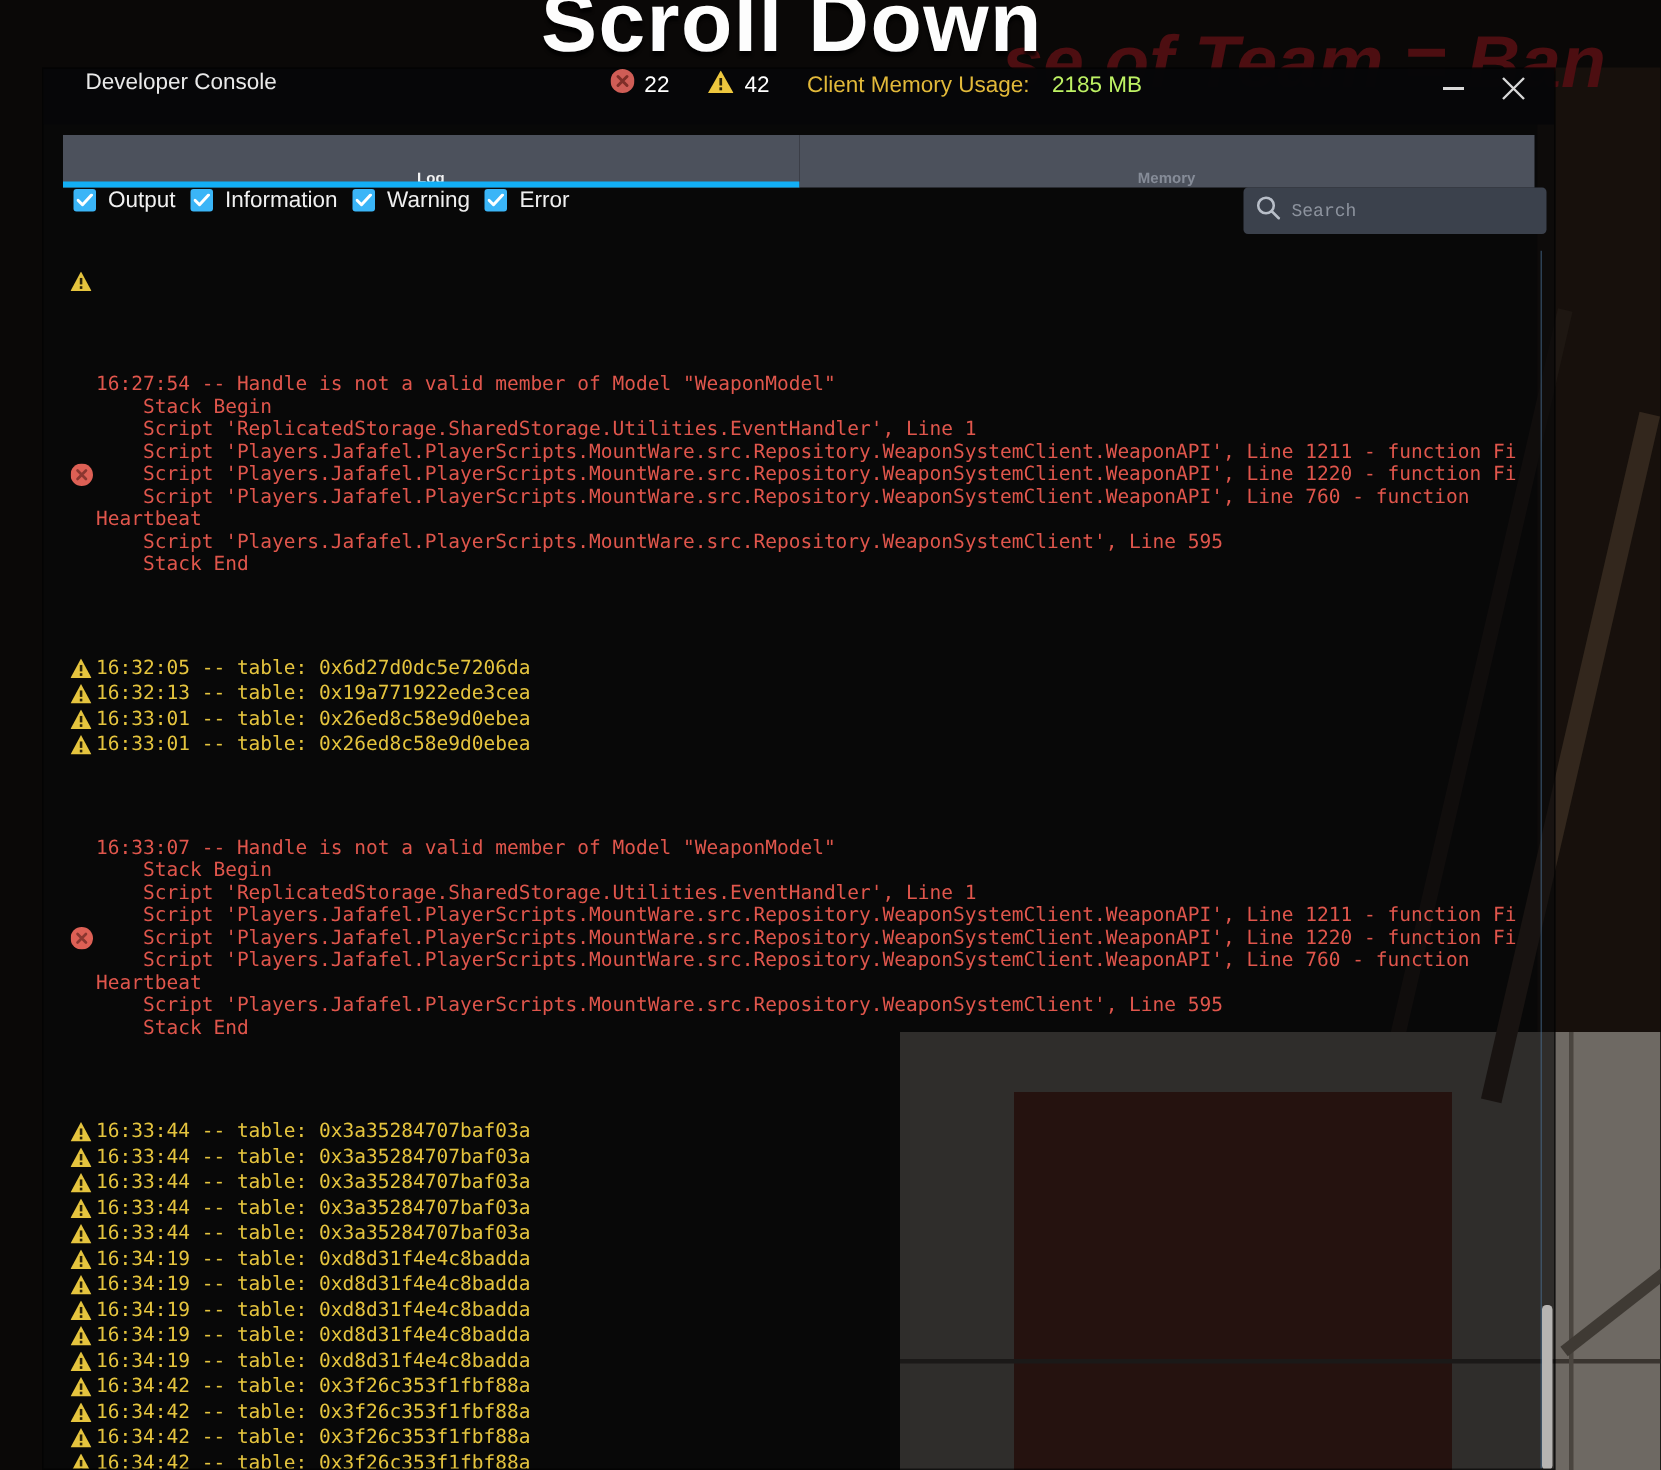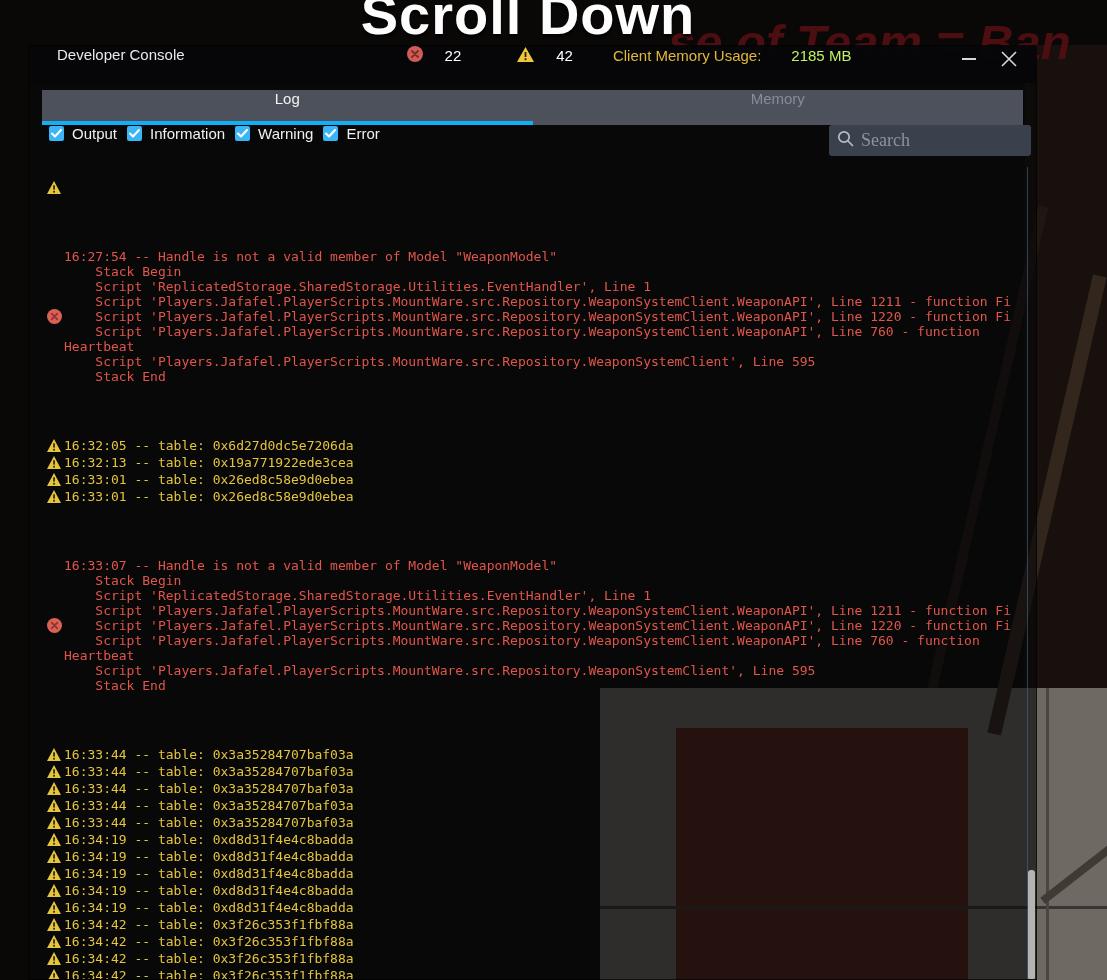--- a/index.html
+++ b/index.html
@@ -26,45 +26,45 @@
     background:#3f3a34; transform:rotate(-38deg); }
   .bg-crate { position:absolute; left:676px; top:728px; width:292px; height:252px; background:#55231a; }
 
   
   .console { position:absolute; left:28px; top:45px; width:1009px; height:935px;
     display:flex; flex-direction:column; background:rgba(8,8,10,.62);
     border:1px solid rgba(0,0,0,.6); }
   .titlebar { flex:none; height:37px; background:rgba(6,6,8,.97);
     display:flex; align-items:flex-start; padding:0 14px 0 28px; color:#e9e9e9; font-size:15px; }
   .tb-title { flex:none; }
-  .tb-badges { display:flex; align-items:center; margin-left:222px; gap:22px; }
+  .tb-badges { display:flex; align-items:center; margin-left:222px; gap:7px; }
   .tb-count { color:#fff; font-size:15px; }
   .tb-mem-label { color:#e2b93a; margin-left:18px; font-size:15px; }
   .tb-mem-val { color:#bef264; margin-left:8px; font-size:15px; }
   .tb-winbtns { margin-left:auto; display:flex; align-items:center; gap:14px; }
   .winbtn { width:26px; height:26px; display:flex; align-items:center; justify-content:center; cursor:pointer; }
 
   .tabstrip-wrap { flex:none; padding:7px 13px 0 13px; background:transparent; }
   .tabstrip { display:flex; height:35px; }
-  .tab { flex:1; display:flex; align-items:flex-start; justify-content:center;
-    background:#4c515c; font-size:15px; font-weight:normal; position:relative; cursor:pointer; }
+  .tab { flex:1; display:flex; align-items:flex-end; justify-content:center;
+    background:#4c515c; font-size:10px; font-weight:bold; position:relative; cursor:pointer; }
   .tab .underline { position:absolute; left:0; right:0; bottom:0; height:4px; background:transparent; }
   .tab.active { color:#f2f2f2; }
   .tab.active .underline { background:#12aff6; }
   .tab.inactive { color:#868c98; }
 
   .filterbar { flex:none; height:42px; display:flex; align-items:flex-start; padding:0 5px 0 20px; }
   .filter { display:flex; align-items:center; margin-right:10px; cursor:pointer; }
   .checkbox { width:15px; height:15px; background:#3ab5f7; border-radius:2px;
     display:flex; align-items:center; justify-content:center; margin-right:8px; }
   .filter-label { color:#f0f0f0; font-size:15px; }
   .searchbox { margin-left:auto; width:202px; height:31px; background:#3b414c; border-radius:3px;
     display:flex; align-items:center; padding:0 8px; }
   .searchbox input { flex:1; background:transparent; border:none; outline:none;
-    font-family:Liberation Serif, serif; font-size:18px; color:#c8ccd2; margin-left:7px; }
+    font-family:Liberation Mono, monospace; font-size:12px; color:#c8ccd2; margin-left:7px; }
   .searchbox input::placeholder { color:#8d939e; }
 
   
   .logarea { flex:1; position:relative; overflow:hidden; }
   .log-list { position:absolute; inset:0; right:9px; overflow:hidden; padding-top:12px;
     font-family:"DejaVu Sans Mono", monospace; font-size:13px; }
   .log-row { height:17px; display:flex; align-items:center; padding-left:18px; white-space:pre; overflow:hidden; }
   .log-row .li { width:14px; flex:none; margin-right:3px; display:flex; align-items:center; }
   .log-row .lt { color:#e5c43e; white-space:pre; }
   .log-spacer { height:53px; }

